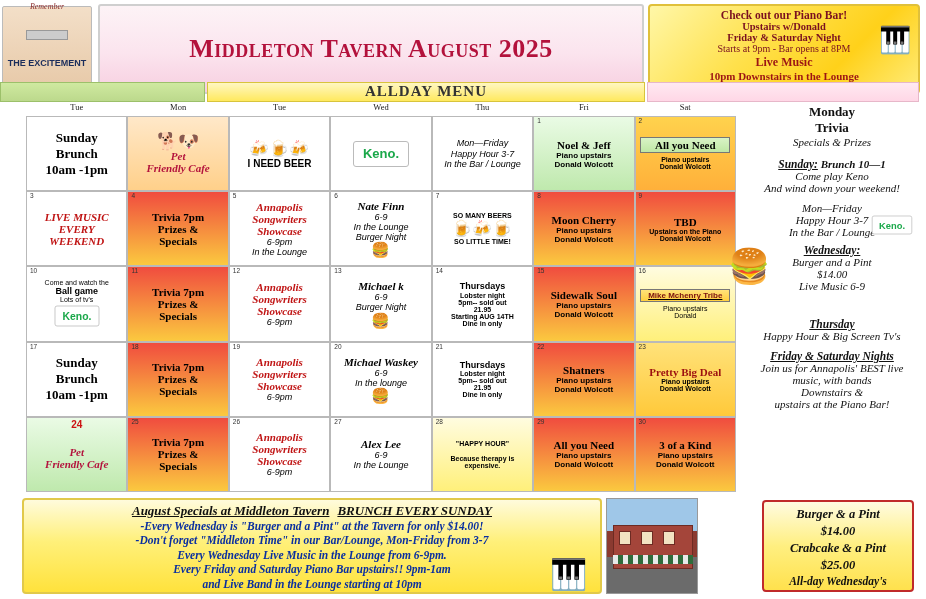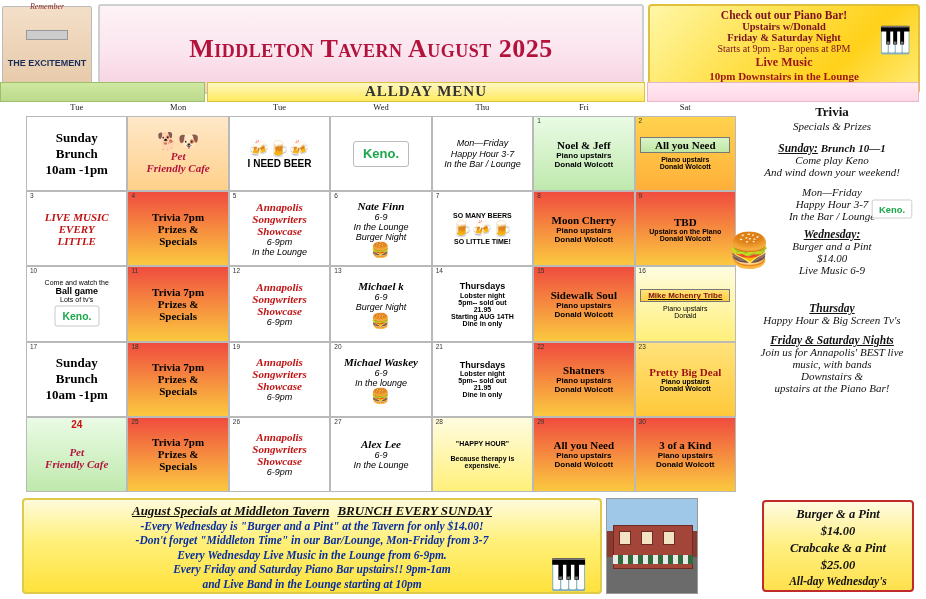--- a/index.html
+++ b/index.html
@@ -278,21 +278,21 @@
           <div class="xs" style="font-weight:bold;margin-top:3px">Piano upstairs</div>
           <div class="xs" style="font-weight:bold">Donald Wolcott</div>
         </div>
       </div>
 
       <div class="week">
         <div class="cell g-white">
           <div class="daynum">3</div>
           <div class="med ital" style="color:#c01414">LIVE MUSIC</div>
           <div class="med ital" style="color:#c01414">EVERY</div>
-          <div class="med ital" style="color:#c01414">LITTLE</div>
+          <div class="med ital" style="color:#c01414">WEEKEND</div>
         </div>
         <div class="cell g-redgrad">
           <div class="daynum">4</div>
           <div class="med">Trivia 7pm</div>
           <div class="med">Prizes &amp;</div>
           <div class="med">Specials</div>
         </div>
         <div class="cell g-white">
           <div class="daynum">5</div>
           <div class="med ital" style="color:#c01414">Annapolis</div>
@@ -473,20 +473,21 @@
           <div class="sm" style="font-weight:bold">Piano upstairs</div>
           <div class="sm" style="font-weight:bold">Donald Wolcott</div>
         </div>
       </div>
 
     </div>
   </div>
 
   <div class="right">
     <div class="blk">
+      <div class="hl">Monday</div>
       <div class="hl">Trivia</div>
       <div class="it">Specials &amp; Prizes</div>
     </div>
 
     <div class="blk" style="margin-top:10px">
       <div style="font-size:11.5px">
         <span class="u">Sunday:</span><span class="it" style="font-weight:bold"> Brunch 10—1</span>
       </div>
       <div class="it">Come play Keno</div>
       <div class="it">And wind down your weekend!</div>

